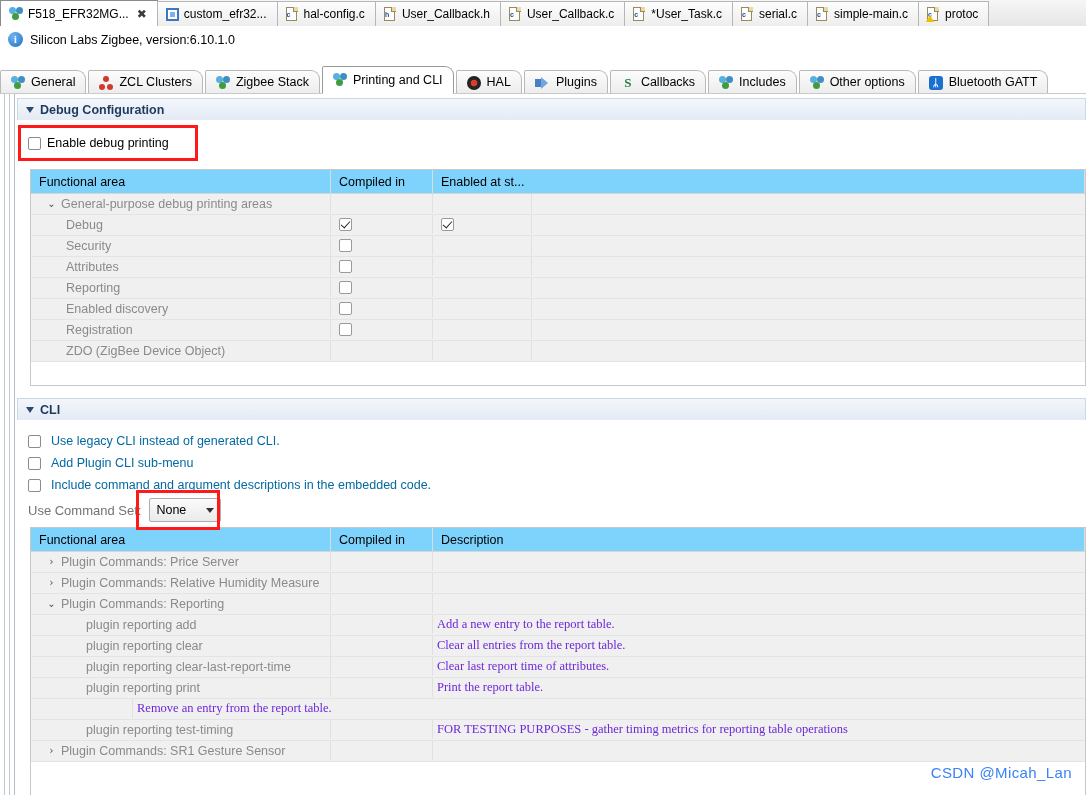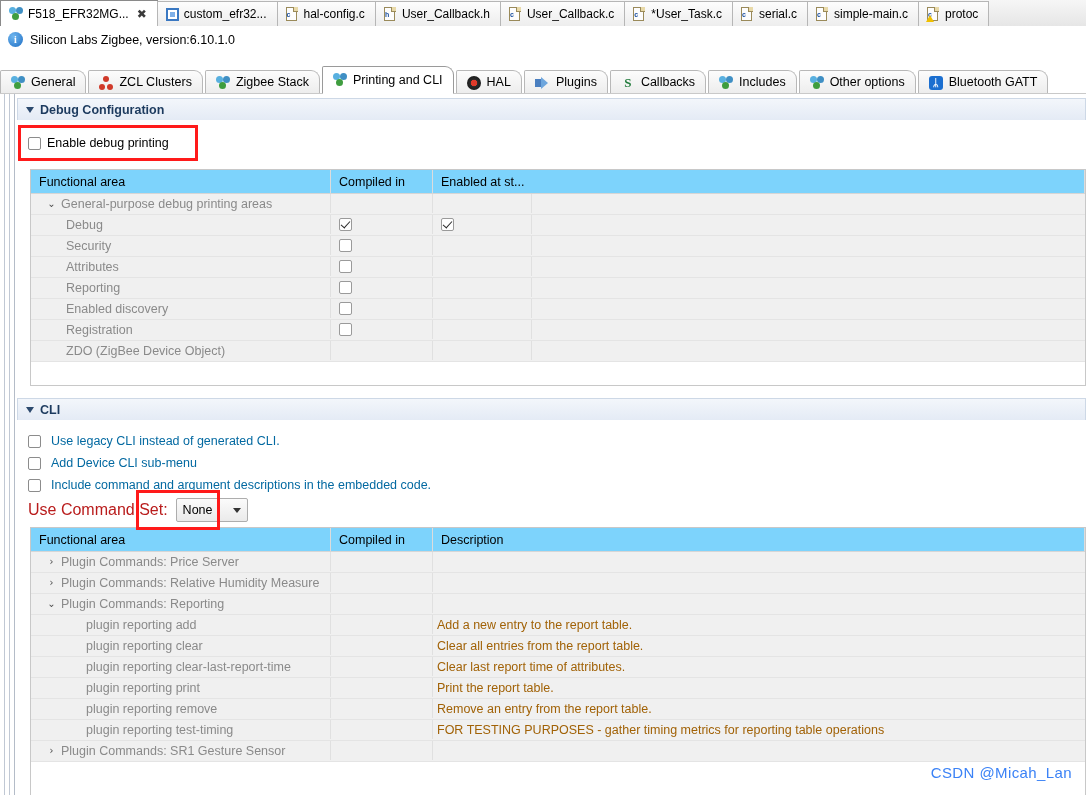--- a/index.html
+++ b/index.html
@@ -185,21 +185,21 @@
     display:flex;align-items:center;padding-left:8px;box-sizing:border-box;
     font-size:12.5px;color:#000;border-right:1px solid #dcdcdc;height:23px;
   }
   .trow{display:flex;height:20px;border-bottom:1px solid #e4e4e4;background:#f0f0f0;}
   .td{
     display:flex;align-items:center;box-sizing:border-box;height:19px;
     border-right:1px solid #e0e0e0;font-size:12.5px;color:#8a8a8a;overflow:hidden;white-space:nowrap;
   }
   .td.name{padding-left:8px;}
   .td.cc{justify-content:flex-start;padding-left:8px;}
-  .td.desc{padding-left:4px;color:#a16207;border-right:none;}
+  .td.desc{padding-left:4px;color:#6d28d9;border-right:none;font-family:Liberation Serif, serif;}
   .twisty{
     width:13px;flex:none;text-align:center;font-size:10px;color:#4a4a4a;line-height:19px;
     font-family:"DejaVu Sans",sans-serif;
   }
   
   .opt{display:flex;align-items:center;gap:10px;font-size:12.5px;color:#0369a1;}
   .combo{
     display:inline-flex;align-items:center;justify-content:space-between;
     height:24px;width:72px;box-sizing:border-box;
     border:1px solid #adadad;background:linear-gradient(to bottom,#fbfbfb,#eaeaea);
@@ -483,30 +483,30 @@
     </div>
   </div>
 
   <div id="cliOptions" style="position:absolute;left:28px;top:336px;width:800px;">
       <div class="opt" style="height: 22px;">
         <span class="cb"></span>
         <span>Use legacy CLI instead of generated CLI.</span>
       </div>
       <div class="opt" style="height: 22px;">
         <span class="cb"></span>
-        <span>Add Device CLI sub-menu</span>
+        <span>Add Plugin CLI sub-menu</span>
       </div>
       <div class="opt" style="height: 22px;">
         <span class="cb"></span>
         <span>Include command and argument descriptions in the embedded code.</span>
       </div>
     </div>
 
   <div style="position:absolute;left:28px;top:404px;display:flex;align-items:center;gap:8px;">
-    <span style="font-size:16px;color:#b91c1c;">Use Command Set:</span>
+    <span style="font-size:13px;color:#737373;">Use Command Set:</span>
     <span class="combo">
       <span>None</span>
       <span class="caret"></span>
     </span>
   </div>
   <div class="redbox" style="left:136px;top:396px;width:84px;height:40px;"></div>
 
   <div class="tbl" style="left:30px;top:433px;width:1056px;height:316px;" id="cliTable">
       <div class="thead">
         <div class="th" style="width: 300px;">Functional area</div>
@@ -566,24 +566,20 @@
       </div>
       <div class="trow">
         <div class="td name" style="width: 300px;">
           <span style="display:inline-block;width:44px"></span>
           <span style="margin-left:3px">plugin reporting print</span>
         </div>
         <div class="td cc" style="width: 102px;"></div>
         <div class="td desc" style="flex: 1 1 0%;">Print the report table.</div>
       </div>
       <div class="trow">
-        <div class="td name" style="width: 300px;">
-          <span style="display:inline-block;width:44px"></span>
-          <span style="margin-left:3px">plugin reporting remove</span>
-        </div>
         <div class="td cc" style="width: 102px;"></div>
         <div class="td desc" style="flex: 1 1 0%;">Remove an entry from the report table.</div>
       </div>
       <div class="trow">
         <div class="td name" style="width: 300px;">
           <span style="display:inline-block;width:44px"></span>
           <span style="margin-left:3px">plugin reporting test-timing</span>
         </div>
         <div class="td cc" style="width: 102px;"></div>
         <div class="td desc" style="flex: 1 1 0%;">FOR TESTING PURPOSES - gather timing metrics for reporting table operations</div>

